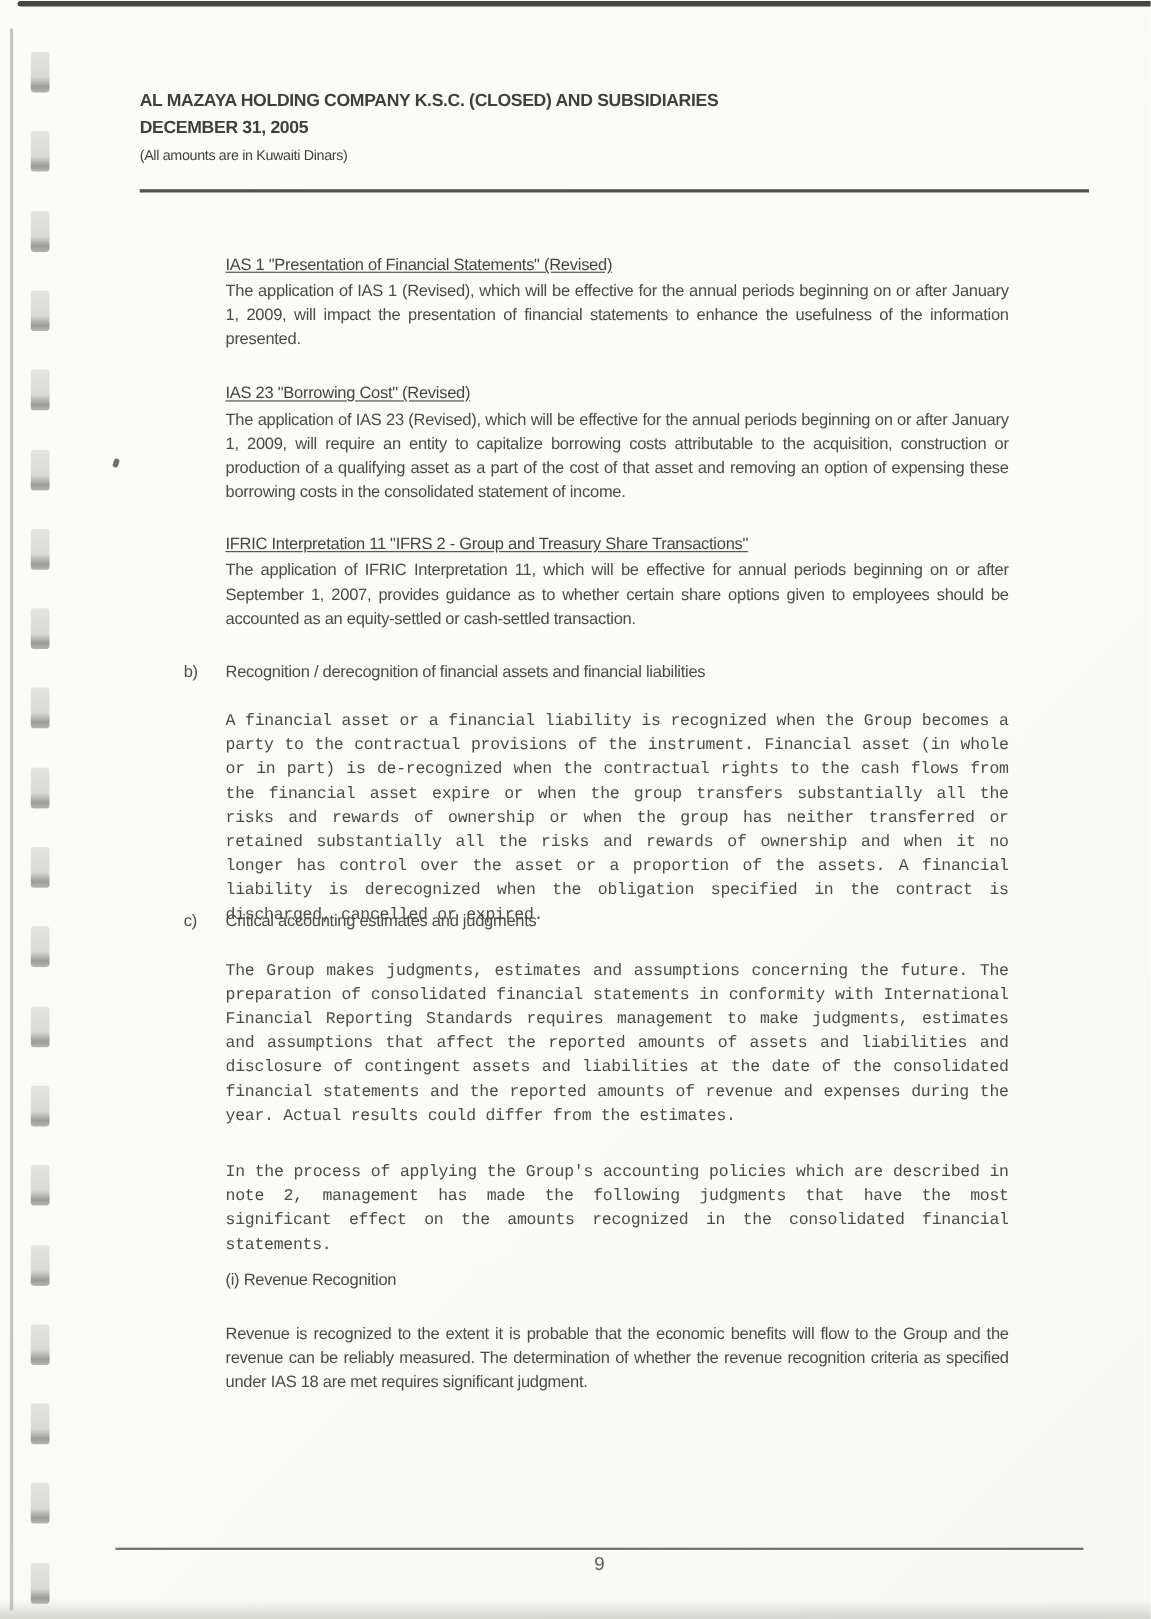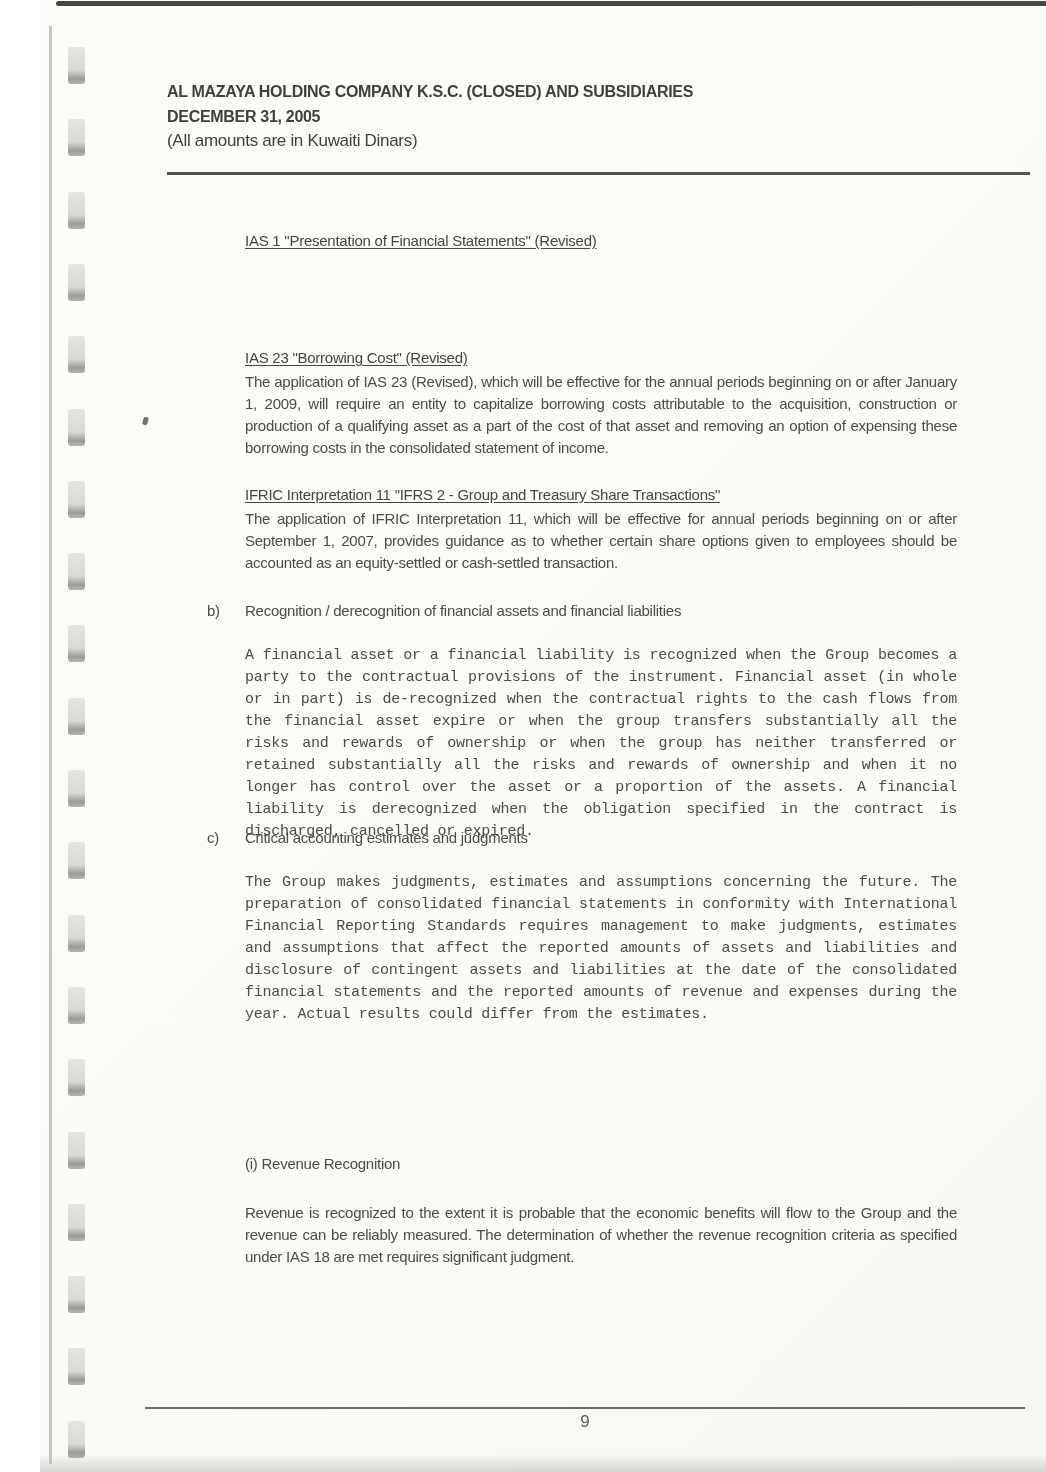--- a/index.html
+++ b/index.html
@@ -6,21 +6,20 @@
   body{
     width:1046px;height:1472px;
     font-family:"Liberation Sans","DejaVu Sans",sans-serif;
     background:#ffffff;
     position:relative;
     overflow:hidden;
   }
   .scan-page{
     position:absolute;inset:0;
     background:linear-gradient(135deg,#fbfbf8 0%,#fafaf6 55%,#f7f7f3 100%);
-    margin-left:40px;
   }
   
   .top-scan-edge{
     position:absolute;top:1px;left:16px;right:0;height:5px;
     background:#464642;border-radius:3px 0 0 3px;
   }
   .left-page-edge{
     position:absolute;top:26px;bottom:8px;left:9px;width:3px;
     background:#c6c6c2;
   }
@@ -35,21 +34,21 @@
   .scan-speck{
     position:absolute;left:103px;top:417px;width:5px;height:8px;
     background:#6e6e6a;border-radius:2px;transform:rotate(18deg);
   }
   
   .doc-header{
     position:absolute;left:127px;top:80px;width:865px;
     color:#3f3f3d;font-size:16px;line-height:24.5px;letter-spacing:-0.3px;
   }
   .doc-header .hl{font-weight:bold;}
-  .doc-header .hl-normal{font-weight:normal;font-size:17px;}
+  .doc-header .hl-normal{font-weight:normal;font-size:13px;}
   .header-rule{
     position:absolute;left:127px;top:172px;width:863px;height:3px;
     background:#53534d;
   }
   
   .block{
     position:absolute;left:205px;width:712px;
     color:#4b4b49;font-size:15px;line-height:22px;letter-spacing:-0.25px;
   }
   .u-heading{
@@ -107,20 +106,21 @@
 
   <div class="doc-header">
     <div class="hl">AL MAZAYA HOLDING COMPANY K.S.C. (CLOSED) AND SUBSIDIARIES</div>
     <div class="hl">DECEMBER 31, 2005</div>
     <div class="hl-normal">(All amounts are in Kuwaiti Dinars)</div>
   </div>
   <div class="header-rule"></div>
 
   <div class="block" style="top:230px;">
     <div class="u-heading">IAS 1 "Presentation of Financial Statements" (Revised)</div>
+    <p class="para">The application of IAS 1 (Revised), which will be effective for the annual periods beginning on or after January 1, 2009, will impact the presentation of financial statements to enhance the usefulness of the information presented.</p>
   </div>
 
   <div class="block" style="top:347px;">
     <div class="u-heading">IAS 23 "Borrowing Cost" (Revised)</div>
     <p class="para">The application of IAS 23 (Revised), which will be effective for the annual periods beginning on or after January 1, 2009, will require an entity to capitalize borrowing costs attributable to the acquisition, construction or production of a qualifying asset as a part of the cost of that asset and removing an option of expensing these borrowing costs in the consolidated statement of income.</p>
   </div>
 
   <div class="block" style="top:484px;">
     <div class="u-heading">IFRIC Interpretation 11 "IFRS 2 - Group and Treasury Share Transactions"</div>
     <p class="para">The application of IFRIC Interpretation 11, which will be effective for annual periods beginning on or after September 1, 2007, provides guidance as to whether certain share options given to employees should be accounted as an equity-settled or cash-settled transaction.</p>
@@ -132,20 +132,21 @@
     <p class="para para-gap">A financial asset or a financial liability is recognized when the Group becomes a party to the contractual provisions of the instrument. Financial asset (in whole or in part) is de-recognized when the contractual rights to the cash flows from the financial asset expire or when the group transfers substantially all the risks and rewards of ownership or when the group has neither transferred or retained substantially all the risks and rewards of ownership and when it no longer has control over the asset or a proportion of the assets. A financial liability is derecognized when the obligation specified in the contract is discharged, cancelled or expired.</p>
   </div>
 
   <div class="block" style="top:827px;">
     <span class="letter-marker">c)</span>
     <div>Critical accounting estimates and judgments</div>
     <p class="para para-gap">The Group makes judgments, estimates and assumptions concerning the future. The preparation of consolidated financial statements in conformity with International Financial Reporting Standards requires management to make judgments, estimates and assumptions that affect the reported amounts of assets and liabilities and disclosure of contingent assets and liabilities at the date of the consolidated financial statements and the reported amounts of revenue and expenses during the year. Actual results could differ from the estimates.</p>
   </div>
 
   <div class="block" style="top:1032px;">
+    <p class="para para-gap">In the process of applying the Group's accounting policies which are described in note 2, management has made the following judgments that have the most significant effect on the amounts recognized in the consolidated financial statements.</p>
   </div>
 
   <div class="block" style="top:1153px;">
     <div>(i) Revenue Recognition</div>
     <p class="para para-gap-lg">Revenue is recognized to the extent it is probable that the economic benefits will flow to the Group and the revenue can be reliably measured. The determination of whether the revenue recognition criteria as specified under IAS 18 are met requires significant judgment.</p>
   </div>
 
   <div class="footer-rule"></div>
   <div class="page-number">9</div>
 

